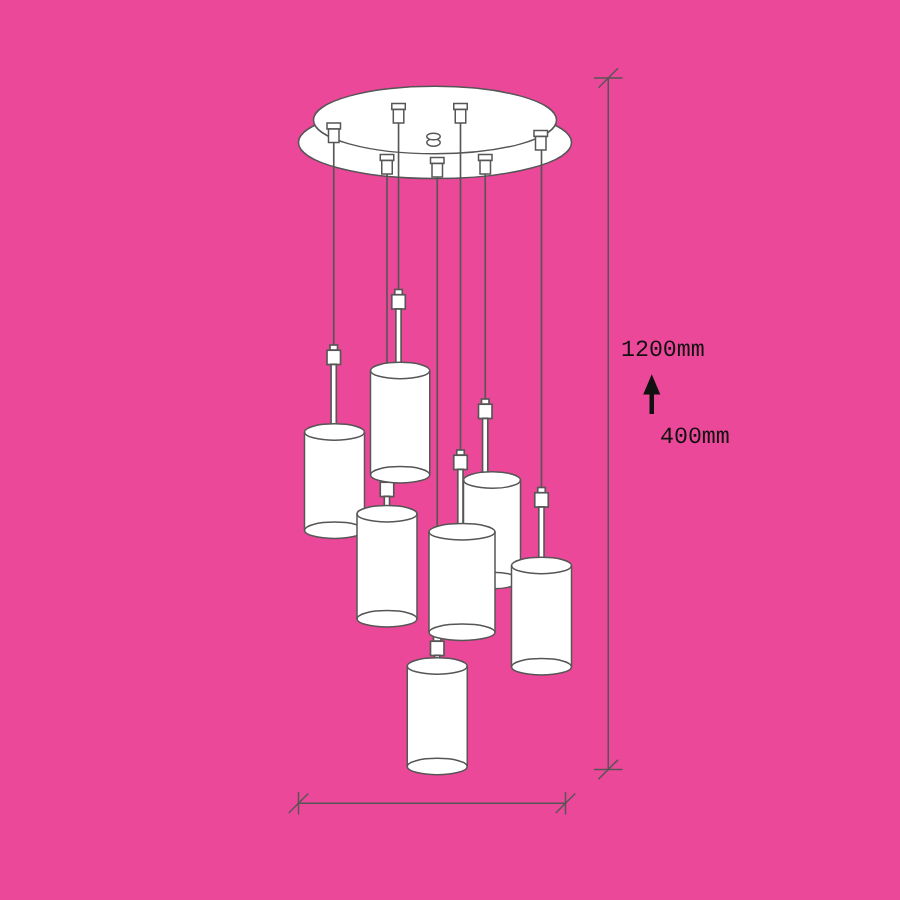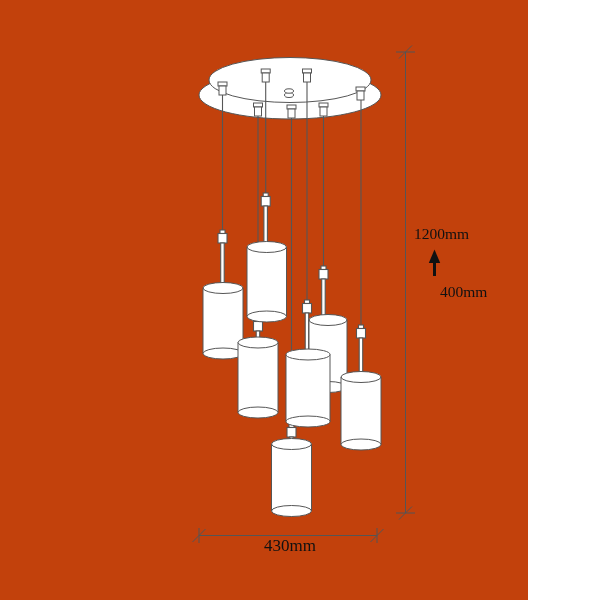--- a/index.html
+++ b/index.html
@@ -1,20 +1,20 @@
 <!DOCTYPE html>
 <html><head>
 <meta charset="utf-8">
 <style>
   html,body{margin:0;padding:0;background:#fff;}
   .canvas{
     position:relative;
-    width:528px;height:600px;
-    background:#c2410c;
-    font-family:Liberation Serif, serif;
+    width:600px;height:600px;
+    background:#ec4899;
+    font-family:Liberation Mono, monospace;
     overflow:hidden;
   }
   .drawing-svg{position:absolute;left:0;top:0;}
   .dim-label{
     position:absolute;
     color:#111;
     font-size:15.5px;
     line-height:1.1;
     white-space:nowrap;
   }
@@ -202,15 +202,14 @@
       </g>
       <g>
         <line x1="377" y1="528" x2="377" y2="543"></line>
         <line x1="370.5" y1="542" x2="383.5" y2="529"></line>
       </g>
     </g>
   </svg>
 
   <div class="dim-label height">1200mm</div>
   <div class="dim-label minheight">400mm</div>
-  <div class="dim-label width">430mm</div>
 
 </div>
 
 </body></html>

